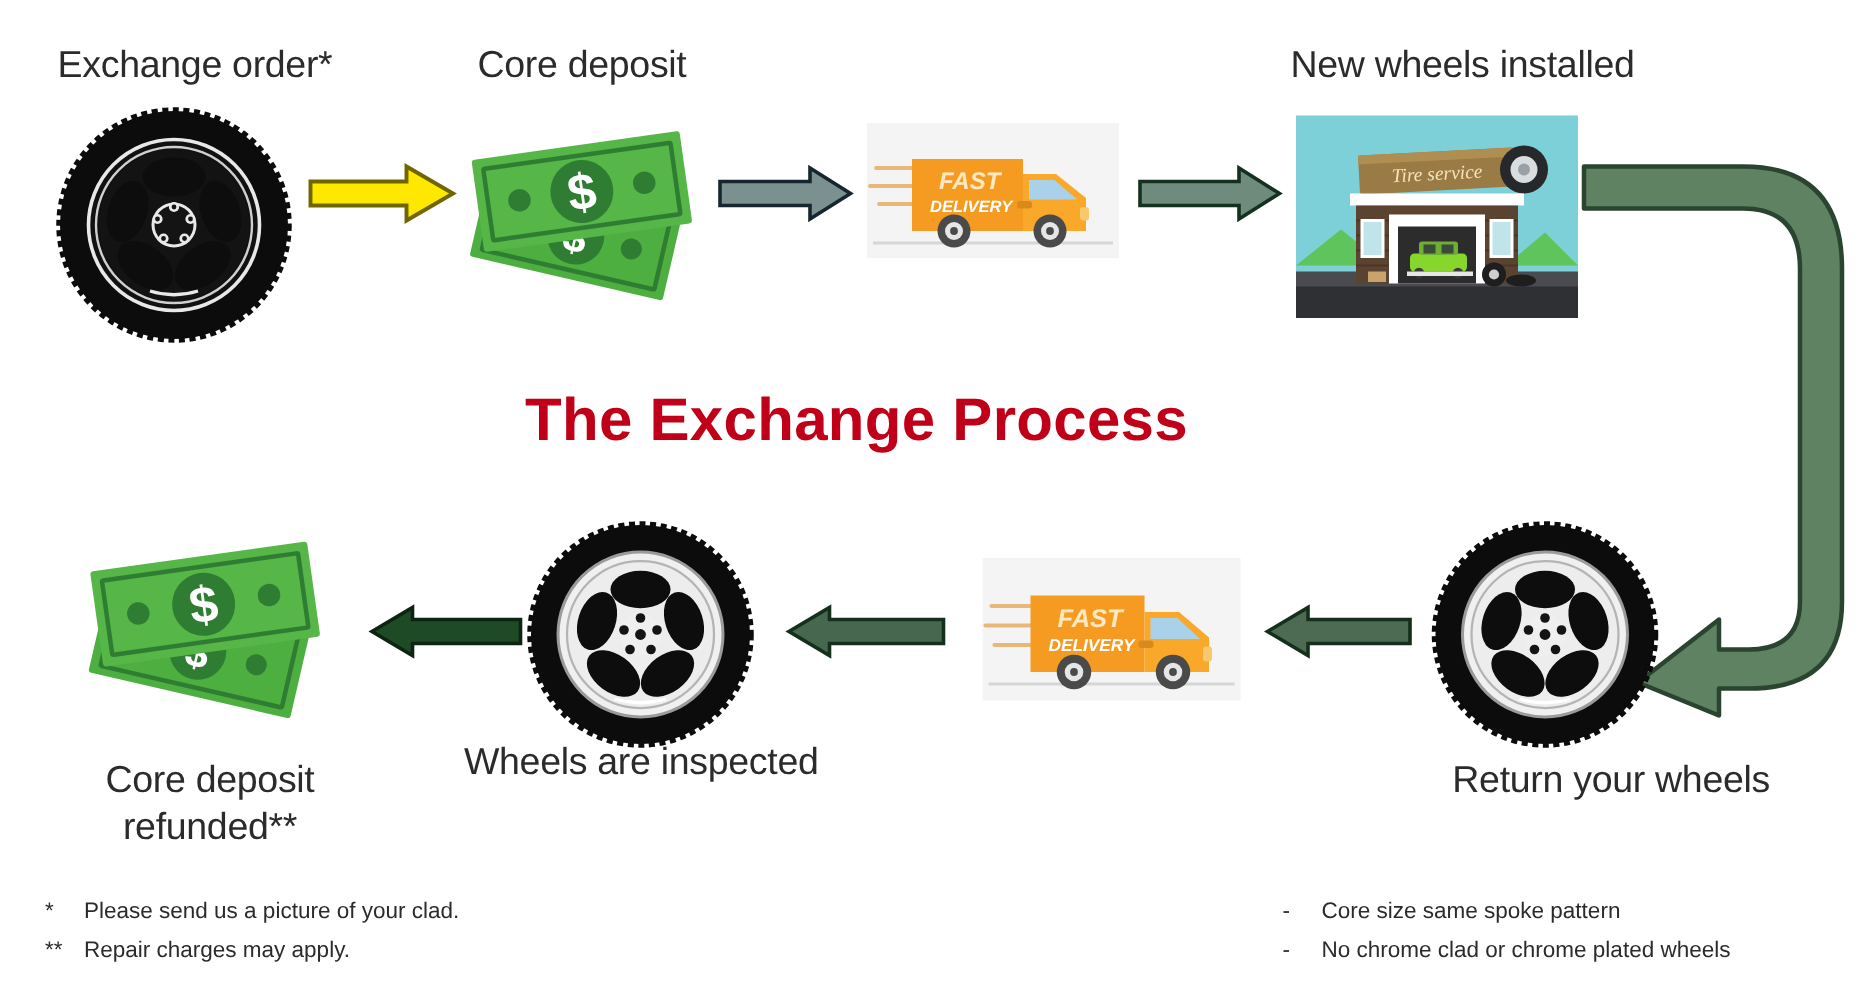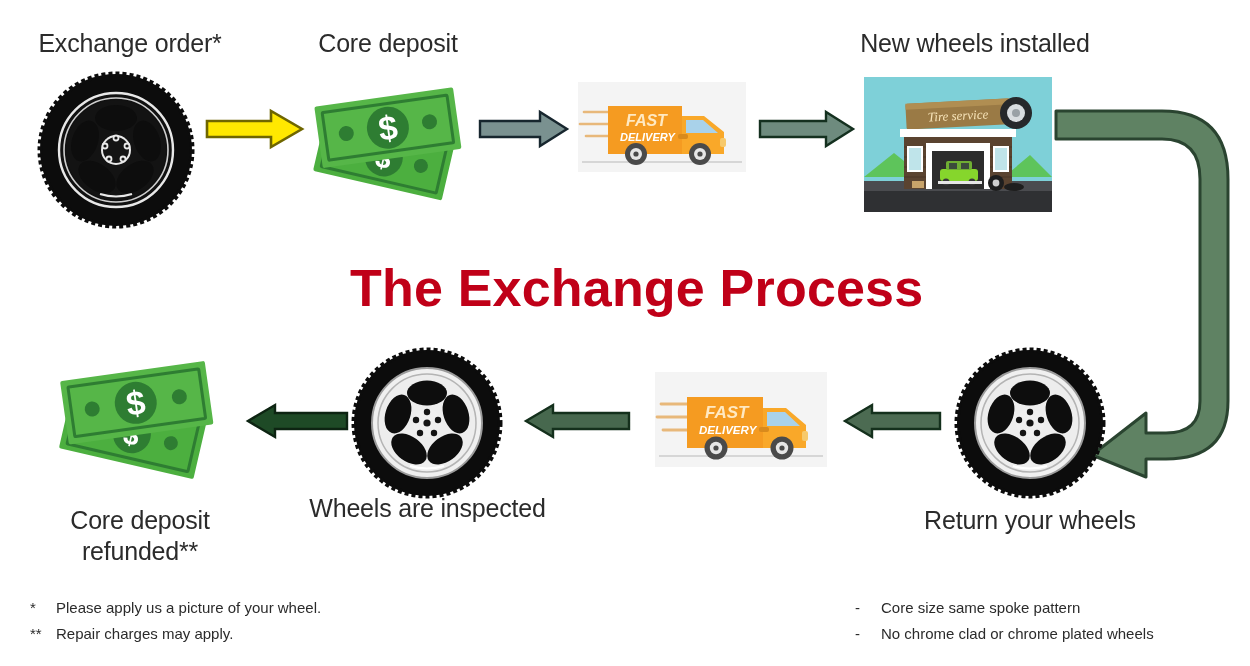--- a/index.html
+++ b/index.html
@@ -27,21 +27,21 @@
     font-size: 25px;
     line-height: 31px;
     color: #2b2b2b;
     text-align: center;
     white-space: pre-line;
     font-weight: 400;
     letter-spacing: -0.2px;
   }
   .title {
     position: absolute;
-    font-size: 52px;
+    font-size: 40px;
     font-weight: bold;
     color: #c00018;
     letter-spacing: 0.2px;
     white-space: nowrap;
   }
   .footnote {
     position: absolute;
     font-size: 15px;
     line-height: 26px;
     color: #2b2b2b;
@@ -265,21 +265,21 @@
           <circle cx="86" cy="72" r="3.2"></circle>
         <circle cx="82" cy="85" r="3.2"></circle>
           <circle cx="68" cy="85" r="3.2"></circle>
         <circle cx="64" cy="72" r="3.2"></circle>
         <circle cx="75" cy="75" r="3.6"></circle>
       </g>
       <path d="M58 118 q17 5 34 0" fill="none" stroke="#ffffff" stroke-width="2.2"></path>
     </svg>
   </div>
 
-  <div class="label" style="left:880px; top:505px; width:300px;">Return your wheels</div>
+  <div class="label" style="left:880px; top:505px; width:300px;text-align:right;">Return your wheels</div>
 
   <div class="node" style="left:842px; top:403px;">
     <svg width="100" height="36" viewBox="0 0 100 36">
       <path d="M98 10 L30 10 L30 2 L3 18 L30 34 L30 26 L98 26 Z" fill="#4c6b52" stroke="#14301c" stroke-width="2.4" stroke-linejoin="miter"></path>
     </svg>
   </div>
 
   <div class="node" style="left:655px; top:372px;">
     <svg width="172" height="95" viewBox="0 0 172 95">
       <rect x="0" y="0" width="172" height="95" fill="#f4f4f4"></rect>
@@ -366,21 +366,21 @@
       </g>
     </svg>
   </div>
 
   <div class="label" style="left:20px; top:505px; width:240px;">Core deposit
 refunded**</div>
 
   <div class="footnote" style="left:30px; top:595px;">
     <div class="fn-row">
       <span class="fn-mark">*</span>
-      <span>Please apply us a picture of your wheel.</span>
+      <span>Please send us a picture of your clad.</span>
     </div>
     <div class="fn-row">
       <span class="fn-mark">**</span>
       <span>Repair charges may apply.</span>
     </div>
   </div>
 
   <div class="footnote" style="left:855px; top:595px;">
     <div class="fn-row">
       <span class="fn-mark">-</span>

